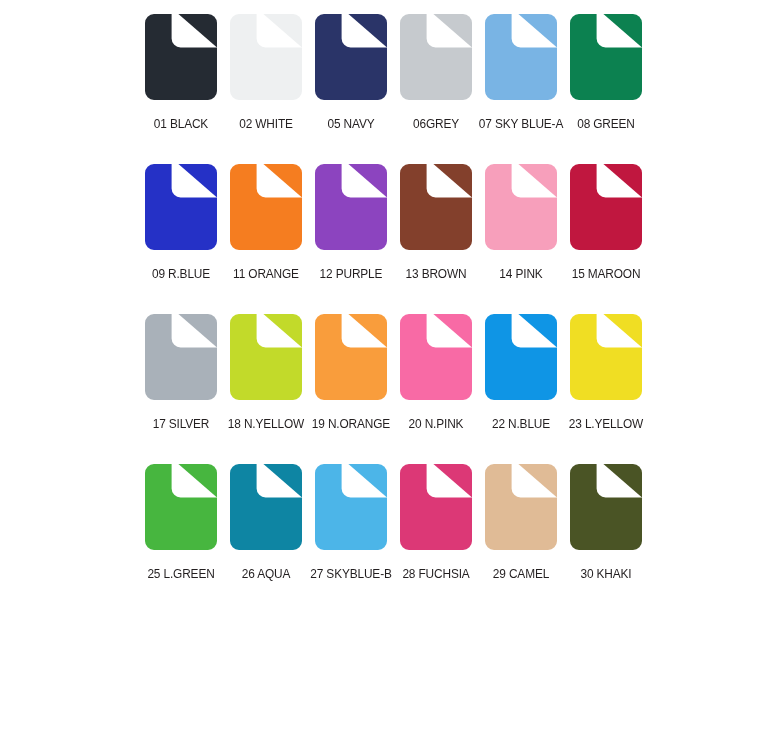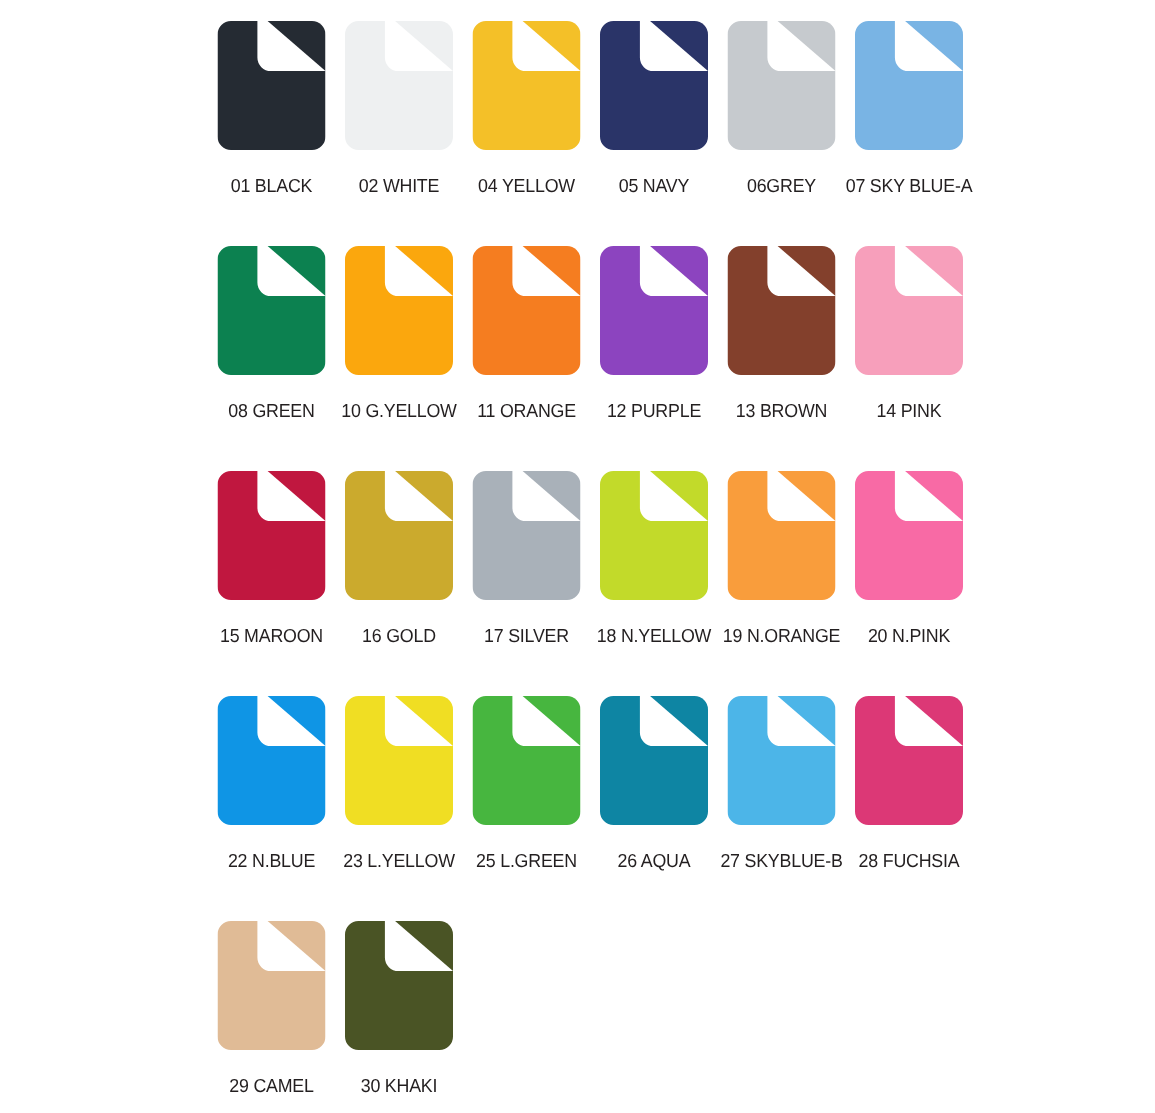--- a/index.html
+++ b/index.html
@@ -86,29 +86,20 @@
           <svg class="swatch-chip" viewBox="0 0 72 86">
             <path d="M 9 0 H 26.6 V 24.4 a 9 9 0 0 0 9 9 H 72 V 77 a 9 9 0 0 1 -9 9 H 9 a 9 9 0 0 1 -9 -9 V 9 a 9 9 0 0 1 9 -9 Z" fill="#eef0f1"></path>
             <path d="M 33.4 0 H 63 a 9 9 0 0 1 9 9 V 33.4 Z" fill="#eef0f1"></path>
           </svg>
         </div>
         <span class="swatch-label">02 WHITE</span>
       </div>
       <div class="swatch-cell">
         <div class="swatch-chip-wrap">
           <svg class="swatch-chip" viewBox="0 0 72 86">
-            <path d="M 9 0 H 26.6 V 24.4 a 9 9 0 0 0 9 9 H 72 V 77 a 9 9 0 0 1 -9 9 H 9 a 9 9 0 0 1 -9 -9 V 9 a 9 9 0 0 1 9 -9 Z" fill="#f4c028"></path>
-            <path d="M 33.4 0 H 63 a 9 9 0 0 1 9 9 V 33.4 Z" fill="#f4c028"></path>
-          </svg>
-        </div>
-        <span class="swatch-label">04 YELLOW</span>
-      </div>
-      <div class="swatch-cell">
-        <div class="swatch-chip-wrap">
-          <svg class="swatch-chip" viewBox="0 0 72 86">
             <path d="M 9 0 H 26.6 V 24.4 a 9 9 0 0 0 9 9 H 72 V 77 a 9 9 0 0 1 -9 9 H 9 a 9 9 0 0 1 -9 -9 V 9 a 9 9 0 0 1 9 -9 Z" fill="#2a3468"></path>
             <path d="M 33.4 0 H 63 a 9 9 0 0 1 9 9 V 33.4 Z" fill="#2a3468"></path>
           </svg>
         </div>
         <span class="swatch-label">05 NAVY</span>
       </div>
       <div class="swatch-cell">
         <div class="swatch-chip-wrap">
           <svg class="swatch-chip" viewBox="0 0 72 86">
             <path d="M 9 0 H 26.6 V 24.4 a 9 9 0 0 0 9 9 H 72 V 77 a 9 9 0 0 1 -9 9 H 9 a 9 9 0 0 1 -9 -9 V 9 a 9 9 0 0 1 9 -9 Z" fill="#c6cace"></path>
@@ -131,25 +122,25 @@
           <svg class="swatch-chip" viewBox="0 0 72 86">
             <path d="M 9 0 H 26.6 V 24.4 a 9 9 0 0 0 9 9 H 72 V 77 a 9 9 0 0 1 -9 9 H 9 a 9 9 0 0 1 -9 -9 V 9 a 9 9 0 0 1 9 -9 Z" fill="#0c8150"></path>
             <path d="M 33.4 0 H 63 a 9 9 0 0 1 9 9 V 33.4 Z" fill="#0c8150"></path>
           </svg>
         </div>
         <span class="swatch-label">08 GREEN</span>
       </div>
       <div class="swatch-cell">
         <div class="swatch-chip-wrap">
           <svg class="swatch-chip" viewBox="0 0 72 86">
-            <path d="M 9 0 H 26.6 V 24.4 a 9 9 0 0 0 9 9 H 72 V 77 a 9 9 0 0 1 -9 9 H 9 a 9 9 0 0 1 -9 -9 V 9 a 9 9 0 0 1 9 -9 Z" fill="#fba70d"></path>
-            <path d="M 33.4 0 H 63 a 9 9 0 0 1 9 9 V 33.4 Z" fill="#fba70d"></path>
-          </svg>
-        </div>
-        <span class="swatch-label">10 G.YELLOW</span>
+            <path d="M 9 0 H 26.6 V 24.4 a 9 9 0 0 0 9 9 H 72 V 77 a 9 9 0 0 1 -9 9 H 9 a 9 9 0 0 1 -9 -9 V 9 a 9 9 0 0 1 9 -9 Z" fill="#2531c6"></path>
+            <path d="M 33.4 0 H 63 a 9 9 0 0 1 9 9 V 33.4 Z" fill="#2531c6"></path>
+          </svg>
+        </div>
+        <span class="swatch-label">09 R.BLUE</span>
       </div>
       <div class="swatch-cell">
         <div class="swatch-chip-wrap">
           <svg class="swatch-chip" viewBox="0 0 72 86">
             <path d="M 9 0 H 26.6 V 24.4 a 9 9 0 0 0 9 9 H 72 V 77 a 9 9 0 0 1 -9 9 H 9 a 9 9 0 0 1 -9 -9 V 9 a 9 9 0 0 1 9 -9 Z" fill="#f57d20"></path>
             <path d="M 33.4 0 H 63 a 9 9 0 0 1 9 9 V 33.4 Z" fill="#f57d20"></path>
           </svg>
         </div>
         <span class="swatch-label">11 ORANGE</span>
       </div>
@@ -181,29 +172,20 @@
         <span class="swatch-label">14 PINK</span>
       </div>
       <div class="swatch-cell">
         <div class="swatch-chip-wrap">
           <svg class="swatch-chip" viewBox="0 0 72 86">
             <path d="M 9 0 H 26.6 V 24.4 a 9 9 0 0 0 9 9 H 72 V 77 a 9 9 0 0 1 -9 9 H 9 a 9 9 0 0 1 -9 -9 V 9 a 9 9 0 0 1 9 -9 Z" fill="#c0173f"></path>
             <path d="M 33.4 0 H 63 a 9 9 0 0 1 9 9 V 33.4 Z" fill="#c0173f"></path>
           </svg>
         </div>
         <span class="swatch-label">15 MAROON</span>
-      </div>
-      <div class="swatch-cell">
-        <div class="swatch-chip-wrap">
-          <svg class="swatch-chip" viewBox="0 0 72 86">
-            <path d="M 9 0 H 26.6 V 24.4 a 9 9 0 0 0 9 9 H 72 V 77 a 9 9 0 0 1 -9 9 H 9 a 9 9 0 0 1 -9 -9 V 9 a 9 9 0 0 1 9 -9 Z" fill="#cbaa2d"></path>
-            <path d="M 33.4 0 H 63 a 9 9 0 0 1 9 9 V 33.4 Z" fill="#cbaa2d"></path>
-          </svg>
-        </div>
-        <span class="swatch-label">16 GOLD</span>
       </div>
       <div class="swatch-cell">
         <div class="swatch-chip-wrap">
           <svg class="swatch-chip" viewBox="0 0 72 86">
             <path d="M 9 0 H 26.6 V 24.4 a 9 9 0 0 0 9 9 H 72 V 77 a 9 9 0 0 1 -9 9 H 9 a 9 9 0 0 1 -9 -9 V 9 a 9 9 0 0 1 9 -9 Z" fill="#a9b1b9"></path>
             <path d="M 33.4 0 H 63 a 9 9 0 0 1 9 9 V 33.4 Z" fill="#a9b1b9"></path>
           </svg>
         </div>
         <span class="swatch-label">17 SILVER</span>
       </div>

